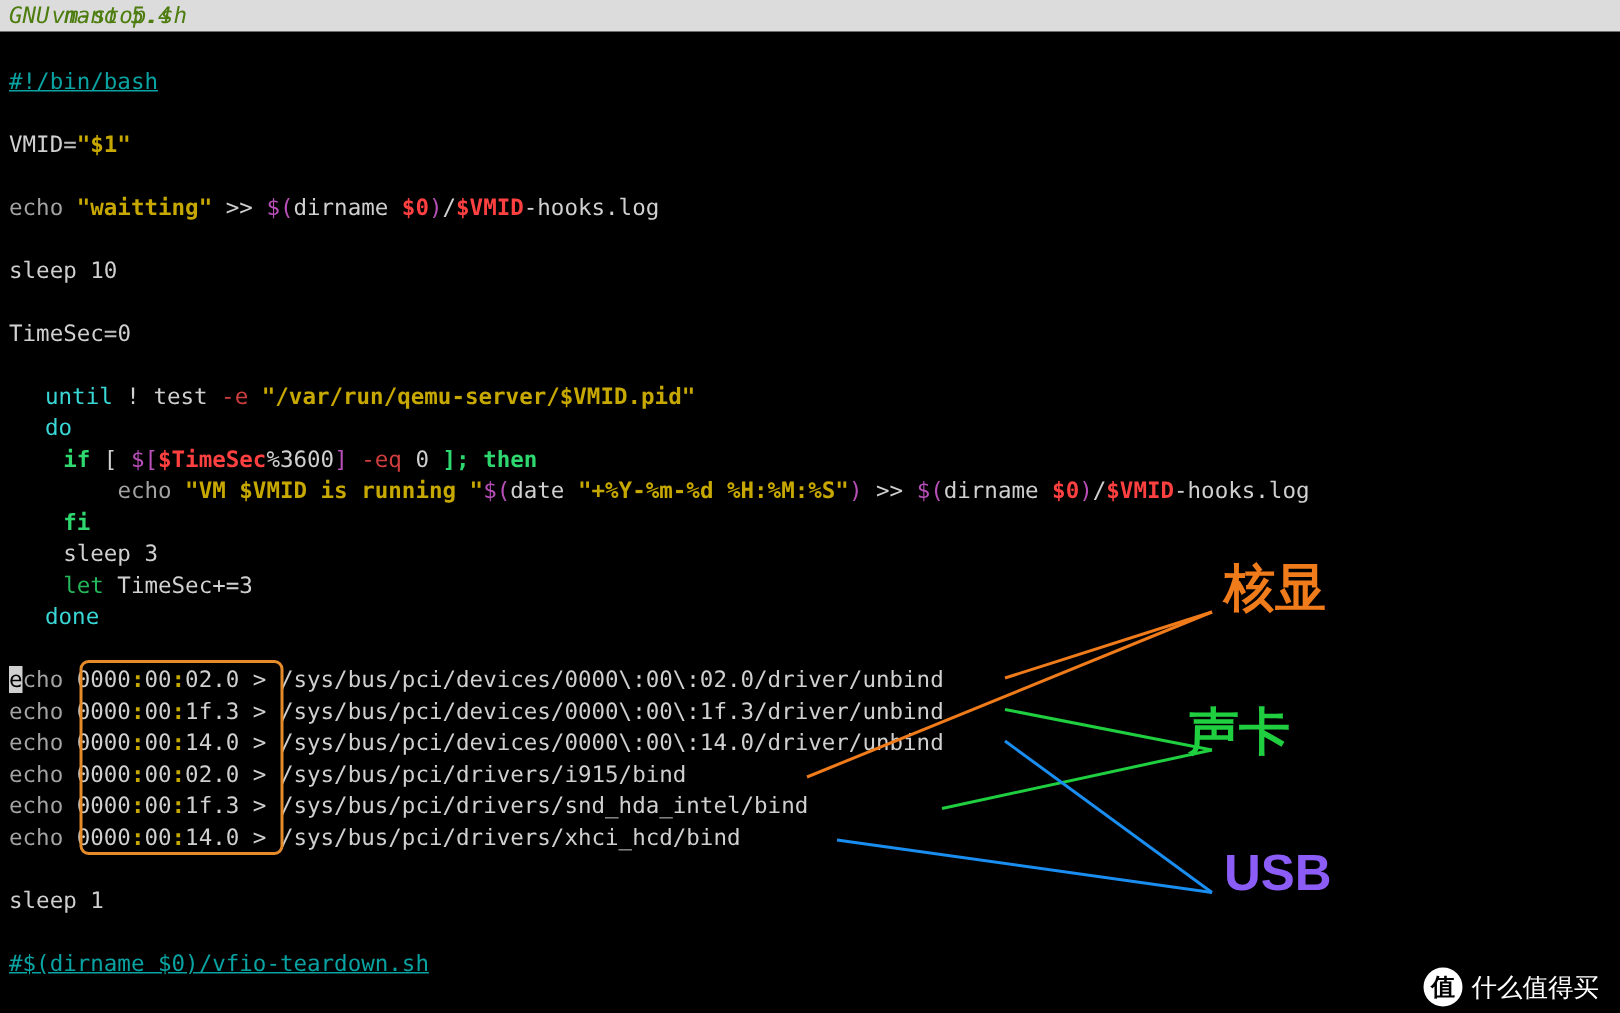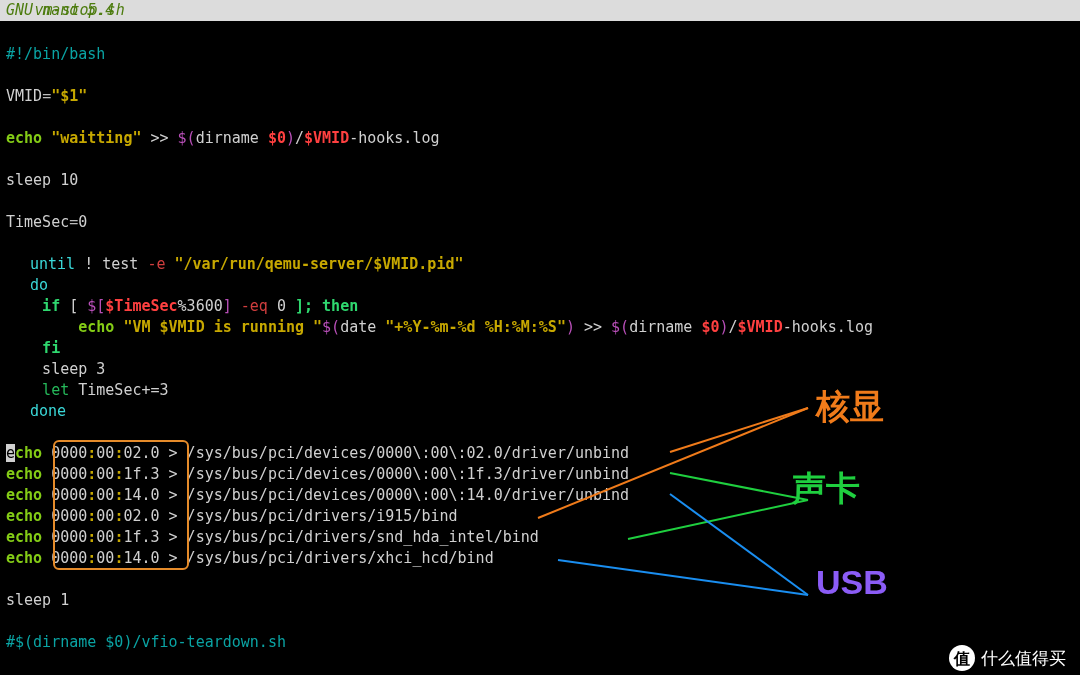--- a/index.html
+++ b/index.html
@@ -21,28 +21,28 @@
     padding: 0 6px;
     font-size: 15px;
     font-style: italic;
   }
   .titlebar .left { flex: 0 0 auto; }
   .titlebar .center { flex: 1 1 auto; text-align: left; margin-left: -80px; }
   .editor {
     padding: 2px 6px 0 6px;
     white-space: pre;
   }
-  .c-comment { color: #0aa3a3; }
+  .c-comment { color: #0aa3a3; text-decoration: underline; }
   .c-aqua    { color: #3ad7d7; margin-left: 24px; }
   .c-red     { color: #d13e3e; }
   .c-redb    { color: #ff4040; font-weight: bold; }
   .c-yellow  { color: #c7a800; font-weight: bold; }
   .c-plain   { color: #d0d0d0; }
   .c-dim     { color: #bcbcbc; }
-  .c-blue    { color: #84cc16; font-weight: bold; text-align: center; }
+  .c-blue    { color: #a3a3a3; font-weight: normal; text-align: center; }
   .c-green   { color: #25b85a; }
   .c-greenb  { color: #2fd86f; font-weight: bold; margin-top: 32px; }
   .c-mag     { color: #b84fb8; }
   .inv { background: #d0d0d0; color: #000; }
 
   .highlight-box {
     position: absolute;
     border: 2px solid #e58b2a;
     border-radius: 6px;
     pointer-events: none;
@@ -133,20 +133,20 @@
 
 <svg class="overlay">
   <line x1="670" y1="452" x2="808" y2="408" stroke="#f07b1a" stroke-width="2"></line>
   <line x1="538" y1="518" x2="808" y2="408" stroke="#f07b1a" stroke-width="2"></line>
   <line x1="670" y1="473" x2="808" y2="500" stroke="#1fcf3f" stroke-width="2"></line>
   <line x1="628" y1="539" x2="808" y2="500" stroke="#1fcf3f" stroke-width="2"></line>
   <line x1="670" y1="494" x2="808" y2="595" stroke="#1a8ef0" stroke-width="2"></line>
   <line x1="558" y1="560" x2="808" y2="595" stroke="#1a8ef0" stroke-width="2"></line>
 </svg>
 
-<div class="anno-label anno-orange" style="left:816px; top:396px;">核显</div>
+<div class="anno-label anno-orange" style="left:816px; top:382px;">核显</div>
 <div class="anno-label anno-green" style="left:792px; top:478px;">声卡</div>
 <div class="anno-label anno-blue" style="left:816px; top:572px;">USB</div>
 
 <div class="watermark">
   <div class="badge">值</div>
   <span>什么值得买</span>
 </div>
 
 </body></html>

